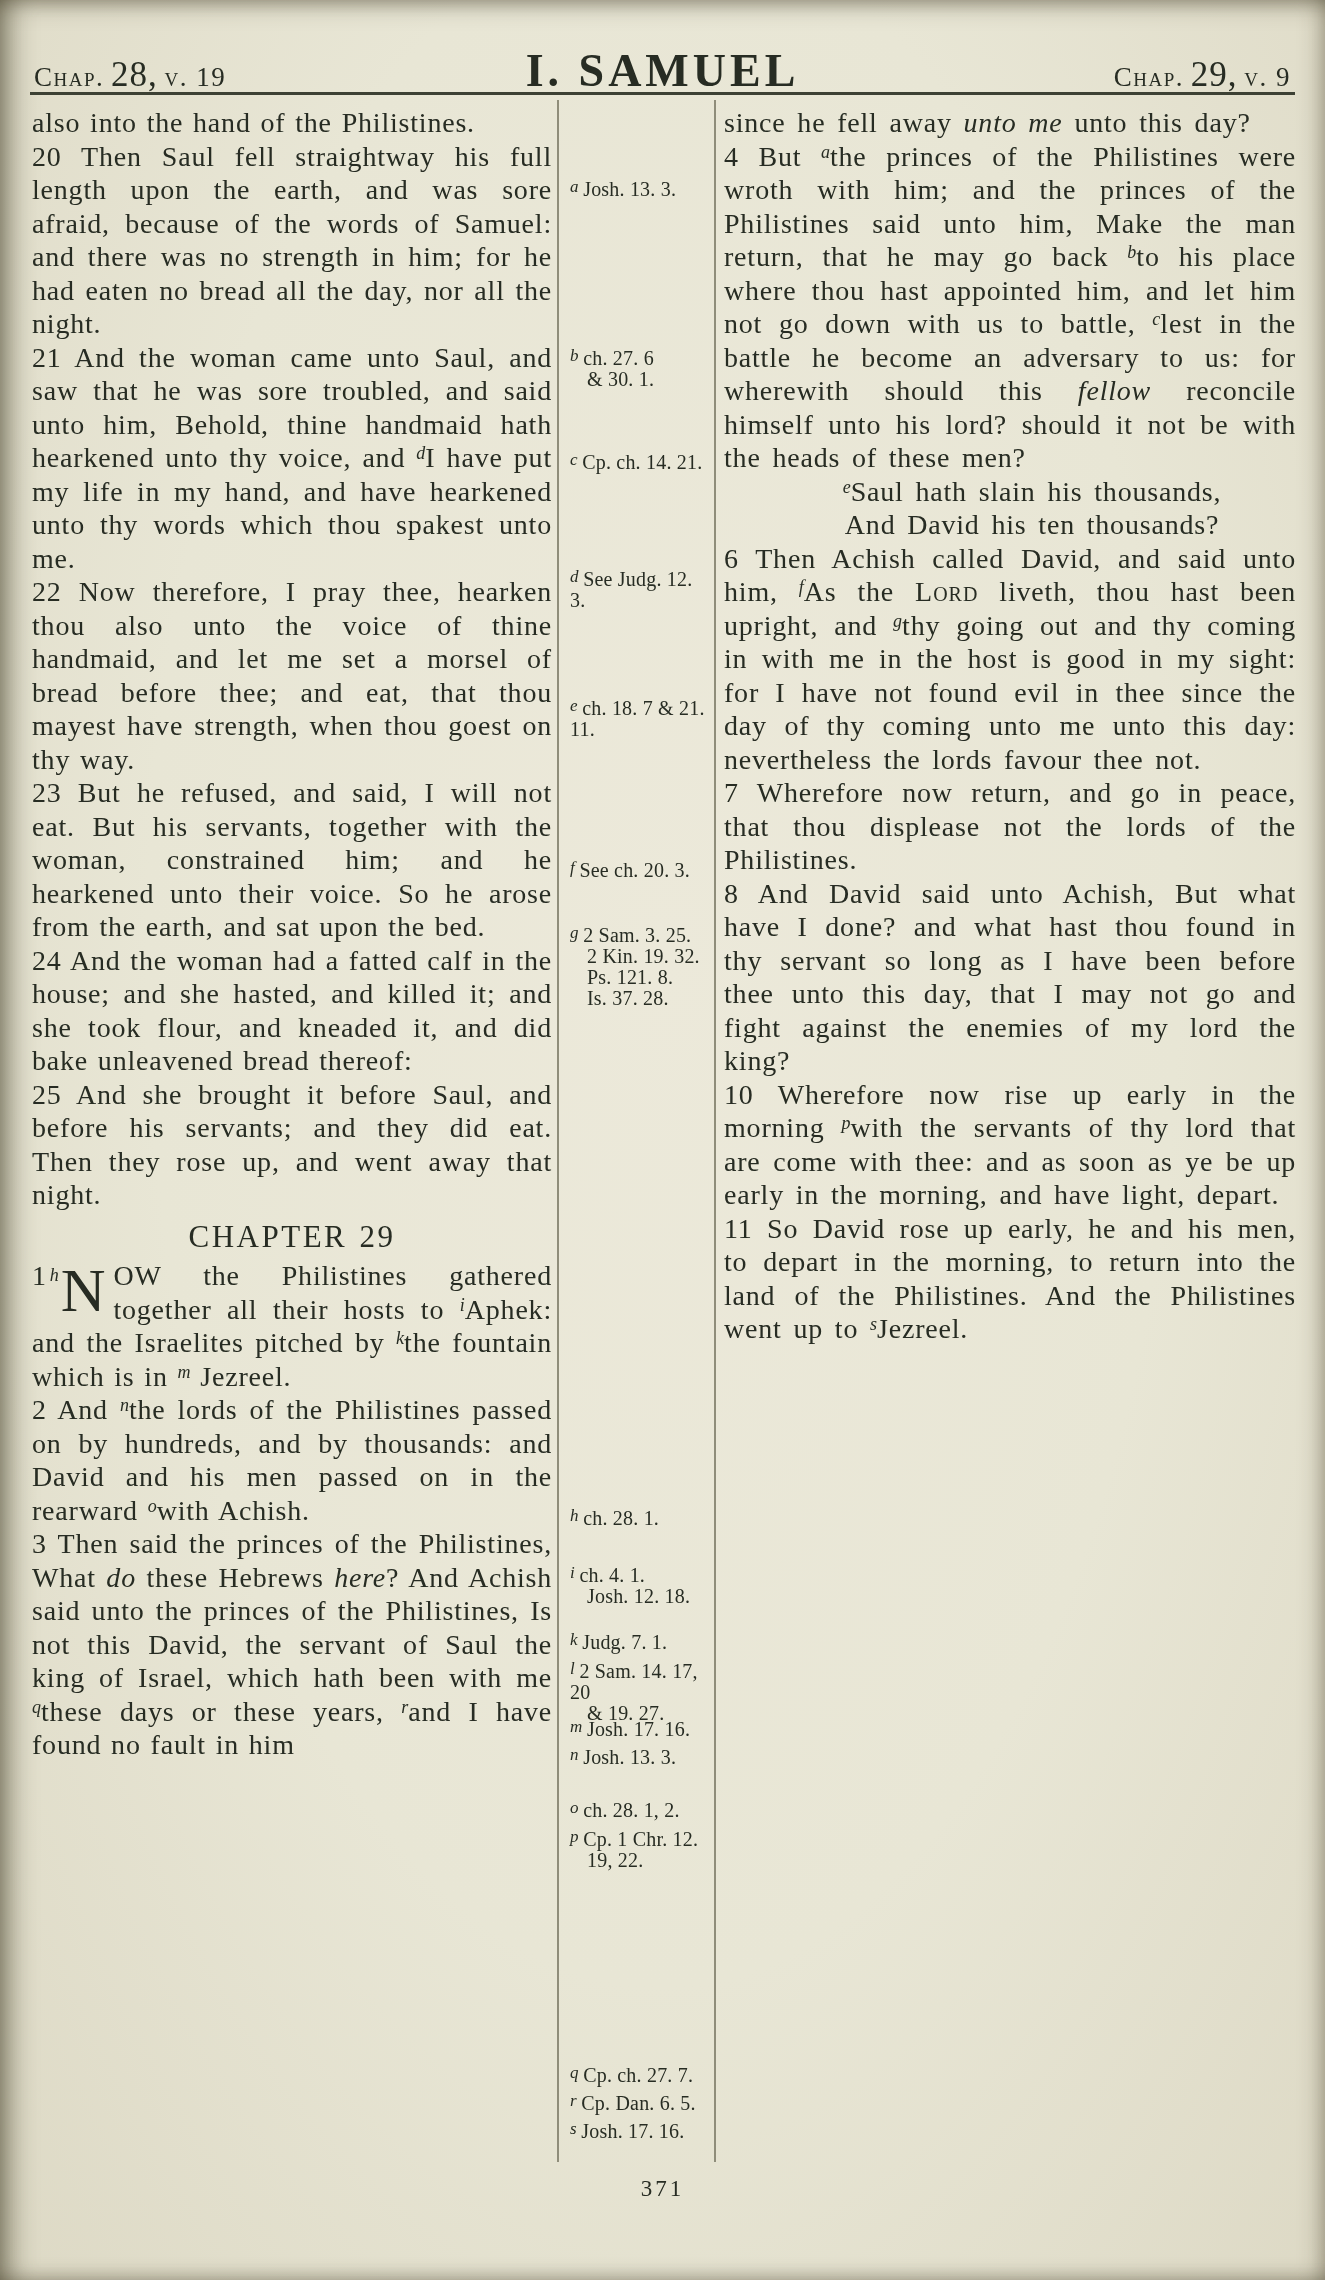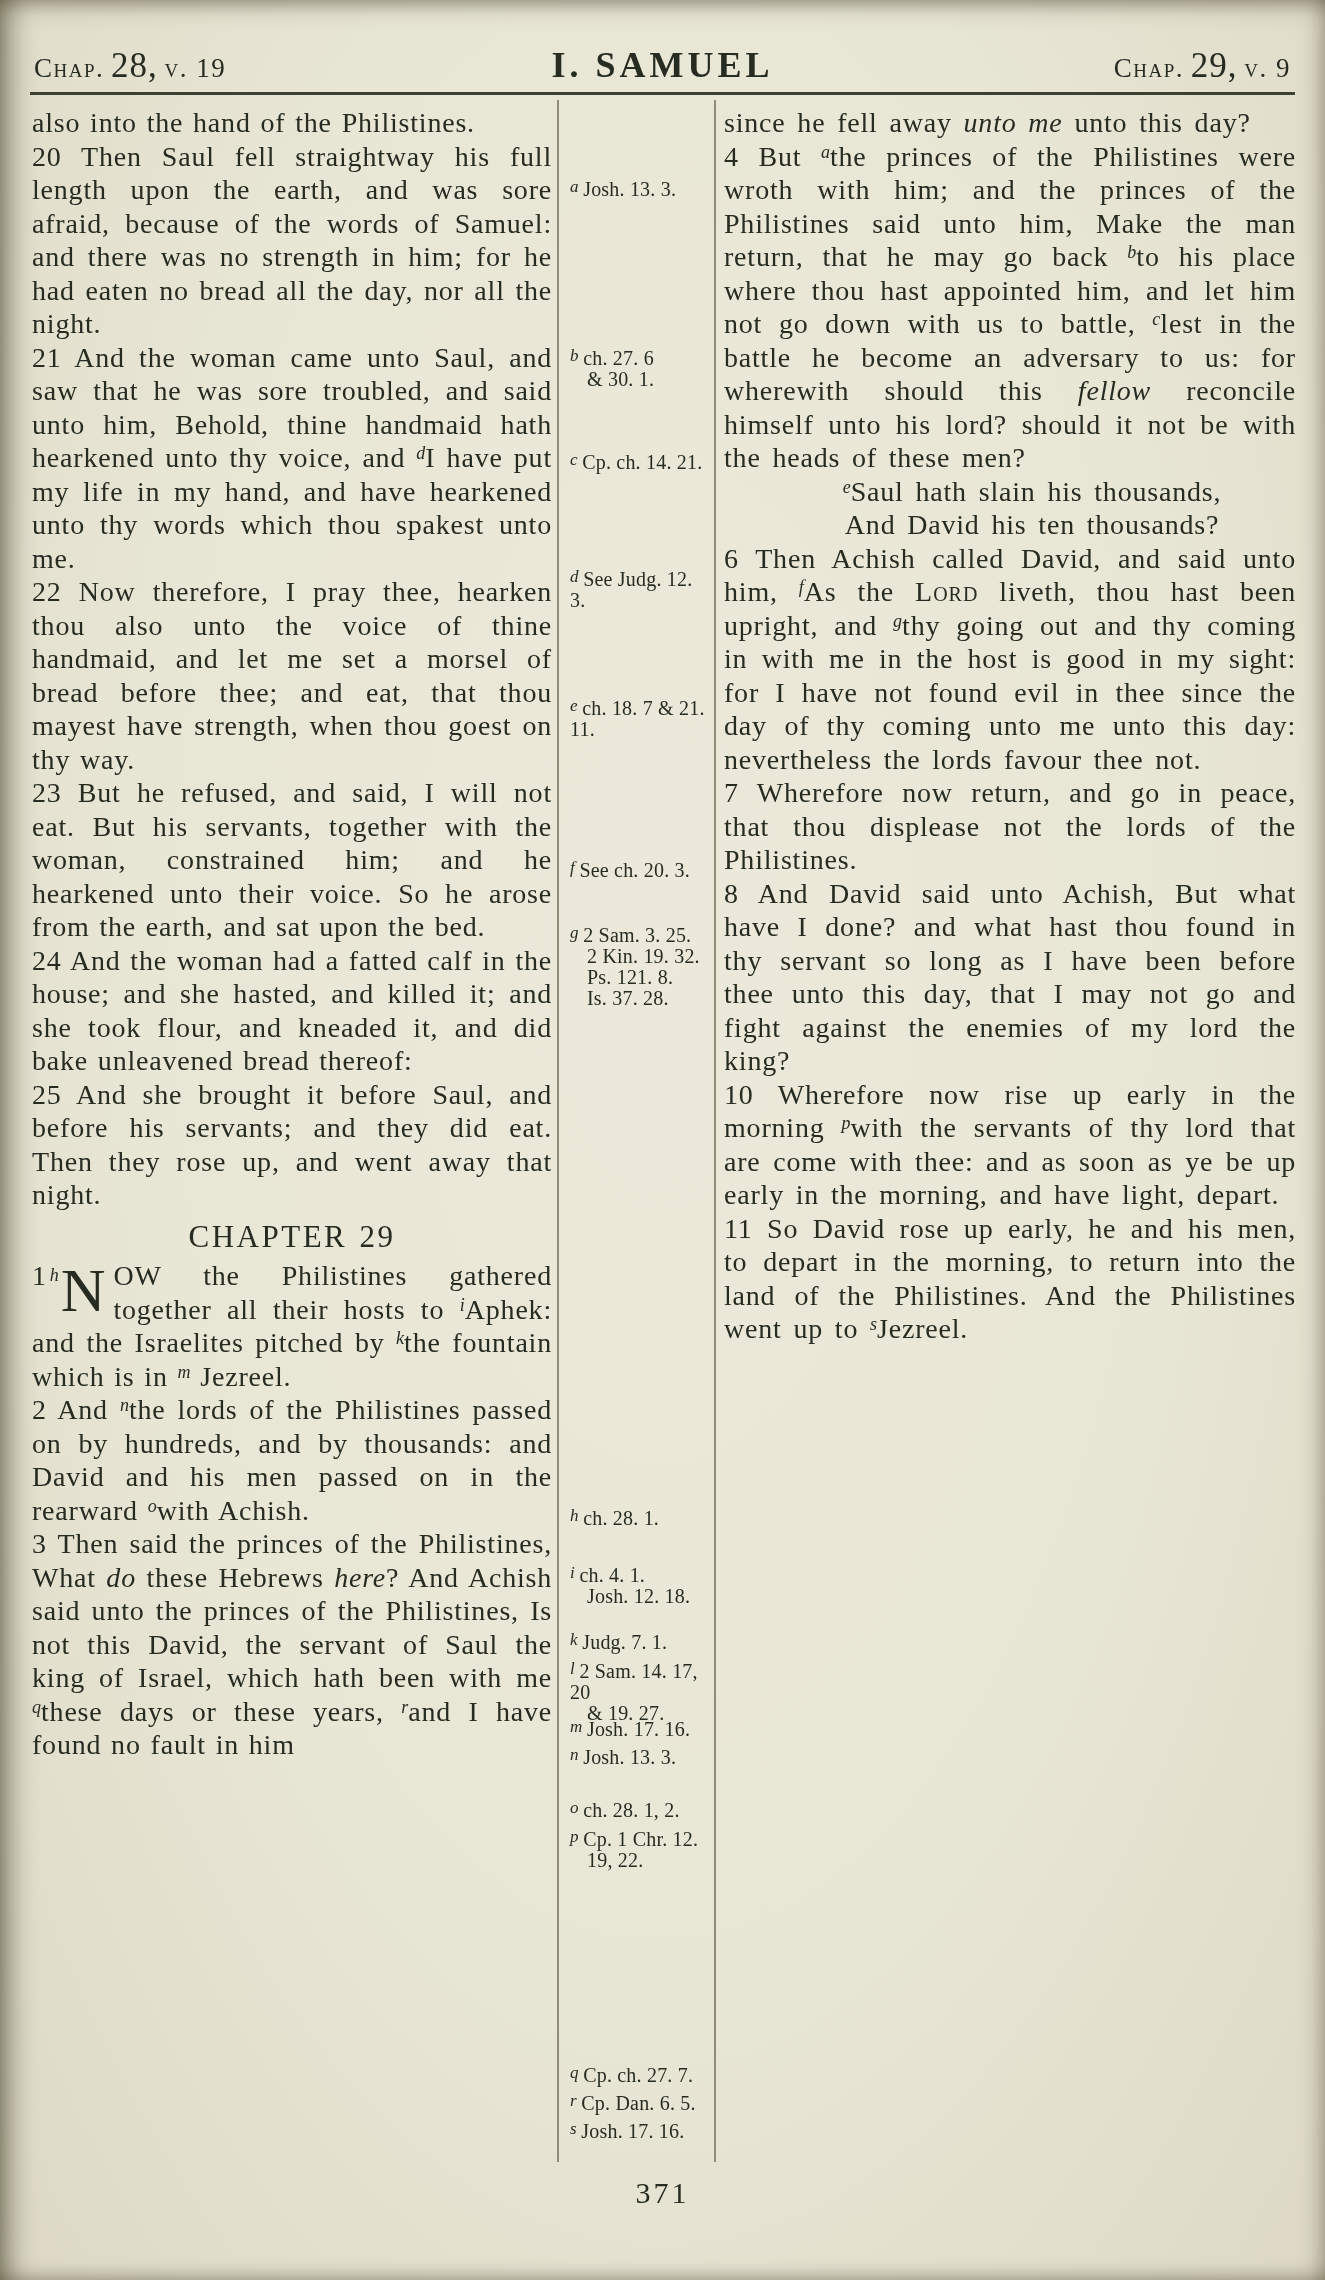--- a/index.html
+++ b/index.html
@@ -19,21 +19,21 @@
 
   
   .header {
     position:absolute; top:44px; left:34px; right:34px;
     display:flex; justify-content:space-between; align-items:baseline;
   }
   .chap-ref { flex:1; font-size:27px; white-space:nowrap; }
   .chap-ref.right { text-align:right; }
   .sc-chap { font-variant-caps:small-caps; letter-spacing:1.5px; }
   .chap-num { font-size:35px; letter-spacing:1px; }
-  .book-title { flex:0 0 auto; font-size:36px; font-weight:bold; letter-spacing:4px; }
+  .book-title { flex:0 0 auto; font-size:46px; font-weight:bold; letter-spacing:4px; }
 
   .head-rule { position:absolute; top:92px; left:30px; right:30px; border-top:3px solid #3d4134; }
 
   .vrule { position:absolute; top:100px; height:2062px; width:2px; background:#8f8d7a; }
   .vrule-1 { left:557px; }
   .vrule-2 { left:714px; }
 
   
   .col {
     position:absolute; top:106px; text-align:justify;
@@ -54,21 +54,21 @@
   .dc { font-size:62px; line-height:58px; padding-top:2px; }
 
   .poetry { text-align:center; padding-left:114px; text-indent:-70px; }
 
   
   .margin-col { position:absolute; top:0; left:560px; width:152px; height:2280px; }
   .mref { position:absolute; left:10px; right:0; font-size:20px; line-height:21px; letter-spacing:.2px; }
   .mref-letter { font-style:italic; font-size:17px; vertical-align:4px; }
   .mref-line.cont { padding-left:17px; }
 
-  .page-number { position:absolute; left:0; right:0; top:2176px; text-align:center; font-size:30px; letter-spacing:3px; }
+  .page-number { position:absolute; left:0; right:0; top:2176px; text-align:center; font-size:23px; letter-spacing:3px; }
 </style>
 </head>
 <body>
 
 <div class="page">
 
   <div class="header">
     <div class="chap-ref left">
       <span class="sc-chap">Chap.</span>
       <span class="chap-num">28,</span>

